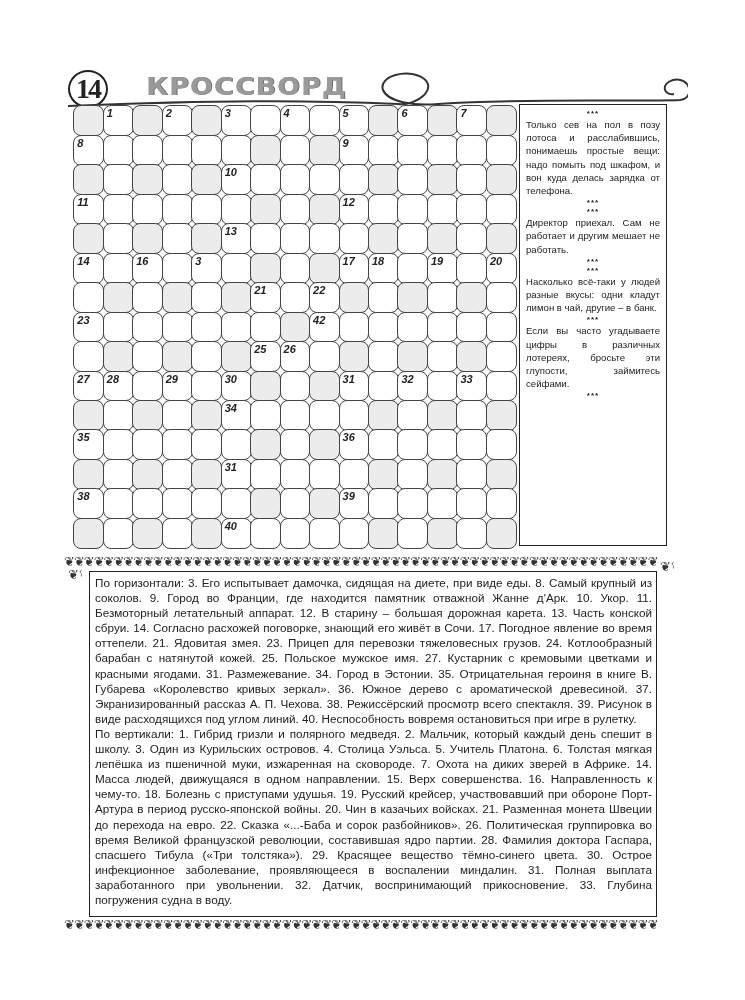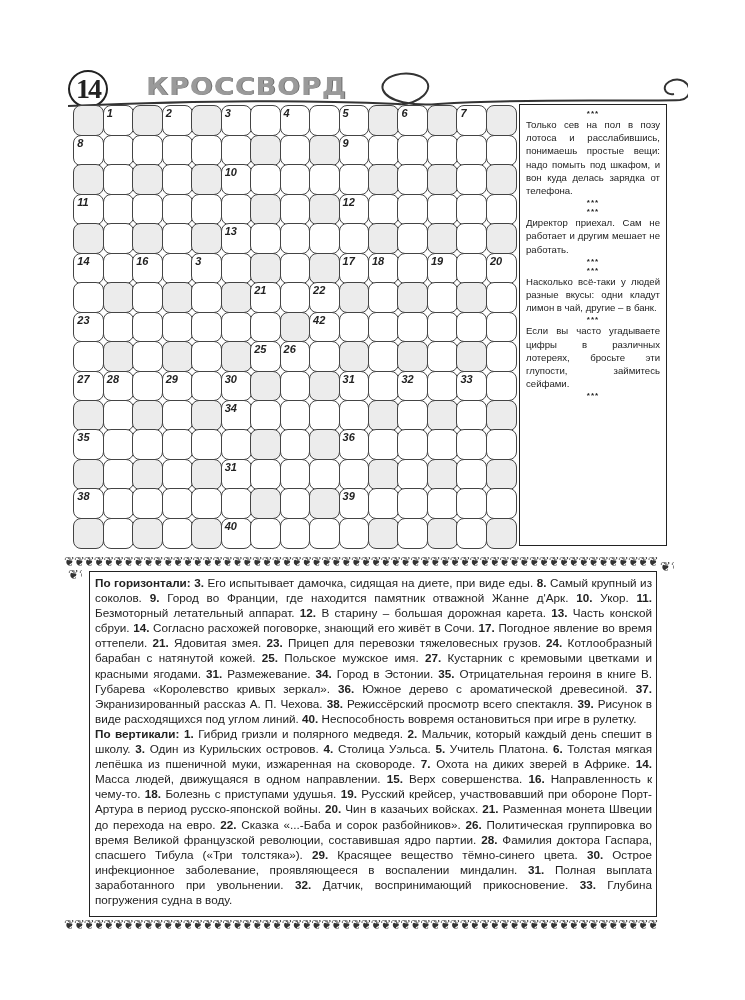--- a/index.html
+++ b/index.html
@@ -11,21 +11,21 @@
   .grid{position:absolute;left:74px;top:106px;width:442px;height:442px;display:grid;grid-template-columns:repeat(15,29.47px);grid-template-rows:repeat(15,29.47px);}
   .cell{position:relative;box-sizing:border-box;border:1.4px solid #444;border-radius:8px;background:#fff;margin:-0.7px;}
   .cell.shaded{background:#ececec;}
   .cell .num{position:absolute;left:3px;top:1px;font-size:11px;font-weight:bold;font-style:italic;color:#222;line-height:12px;}
   .jokes{position:absolute;left:519px;top:104px;width:148px;height:442px;border:1.5px solid #222;box-sizing:border-box;padding:4px 6px 2px 6px;font-family:"Liberation Sans",sans-serif;font-size:9.6px;line-height:13.2px;color:#222;}
   .jokes .sep{text-align:center;font-size:8px;line-height:9px;letter-spacing:1px;font-weight:bold;}
   .jokes .joke{text-align:justify;font-weight:500;margin-bottom:1px;}
   .border-row{position:absolute;left:64px;width:628px;height:14px;overflow:hidden;white-space:nowrap;font-size:13px;line-height:14px;color:#333;letter-spacing:-1px;}
   .border-col{position:absolute;width:14px;overflow:hidden;font-size:13px;line-height:14.3px;color:#333;}
   .clues{position:absolute;left:89px;top:571px;width:568px;height:346px;border:1.5px solid #222;box-sizing:border-box;padding:3px 4px 2px 5px;font-family:"Liberation Sans",sans-serif;font-size:11.7px;line-height:15.1px;color:#222;text-align:justify;}
-  .clues b{font-weight:bold;}
+  .clues b{font-weight:normal;}
   .clue-section{margin:0;}
 </style>
 </head>
 <body>
 
 <div class="header">
   <div class="page-num">14</div>
   <div class="title">КРОССВОРД</div>
   <svg width="620" height="40" viewBox="0 0 620 40">
     <path d="M0 36 C 150 30, 240 30, 330 34 C 350 36, 370 18, 355 8 C 340 -2, 310 6, 315 20 C 320 32, 345 36, 370 34 C 470 28, 560 32, 612 30 C 628 28, 622 6, 605 10 C 592 14, 596 26, 606 24" fill="none" stroke="#333" stroke-width="2"></path>

